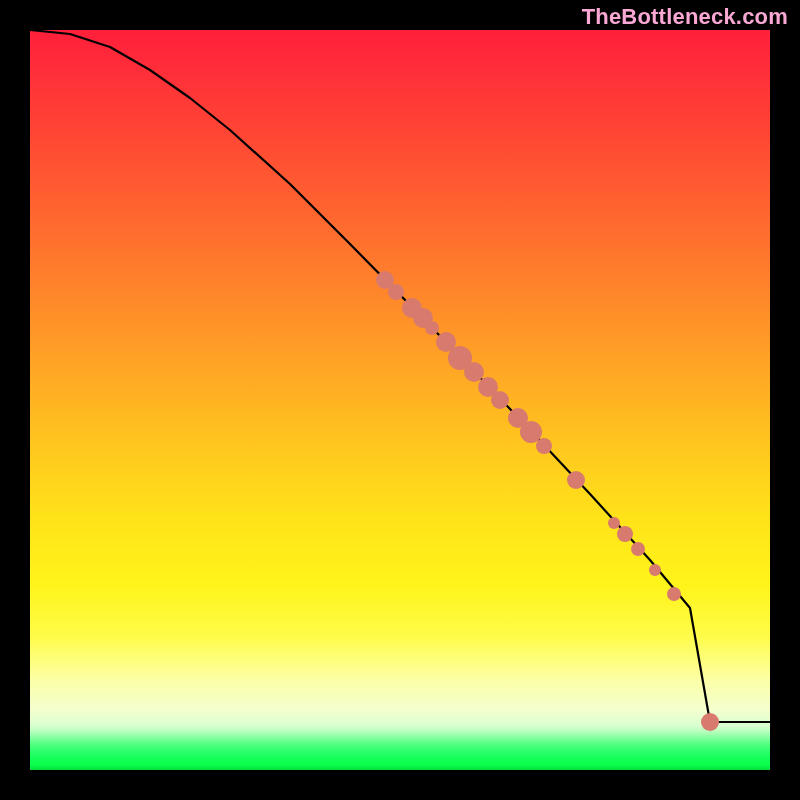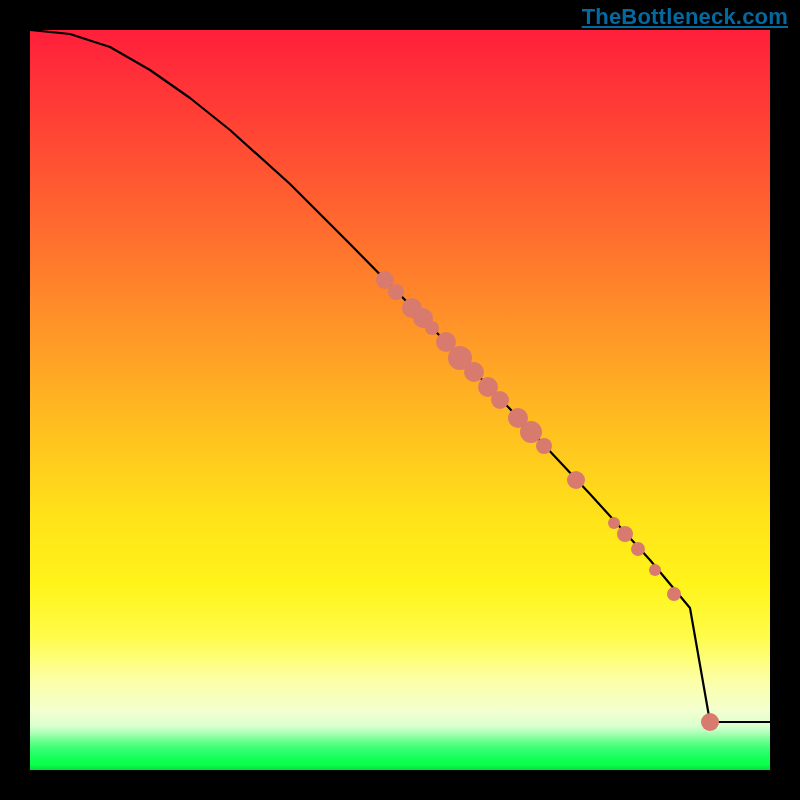--- a/index.html
+++ b/index.html
@@ -62,24 +62,23 @@
     transform: translate(-50%, -50%);
     pointer-events: none;
   }
   .watermark {
     position: absolute;
     top: 4px;
     right: 12px;
     font-family: Arial, Helvetica, sans-serif;
     font-size: 22px;
     font-weight: 600;
-    color: #0369a1;
+    color: #f9a8d4;
     letter-spacing: 0.2px;
     user-select: none;
-    text-decoration: underline;
   }
 </style>
 </head>
 <body>
 
 <div class="stage">
   <div class="watermark">TheBottleneck.com</div>
 
   <div class="plot-area">
 

